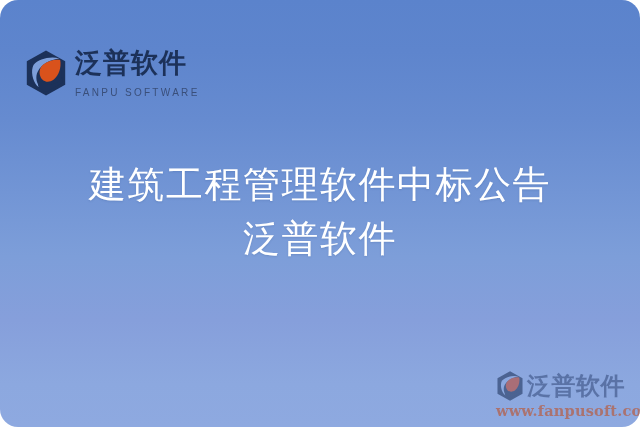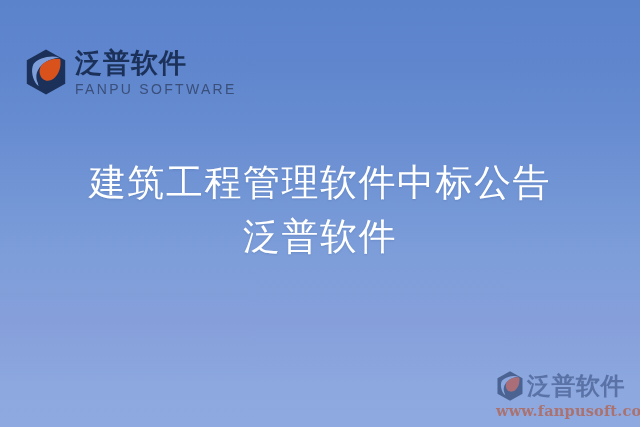--- a/index.html
+++ b/index.html
@@ -16,20 +16,21 @@
     font-family: "Liberation Sans", sans-serif;
     background: linear-gradient(to bottom,
       #5b83cc 0%,
       #5e85cd 12%,
       #668bd0 28%,
       #7295d5 45%,
       #7d9ed9 60%,
       #869fdb 75%,
       #8ca8df 90%,
       #8ea9e0 100%);
+    border-radius: 18px;
   }
 
   
   .brand {
     position: absolute;
     left: 26px;
     top: 48px;
     display: flex;
     align-items: center;
     gap: 9px;
@@ -54,36 +55,36 @@
     font-size: 27px;
     font-weight: 700;
     color: #1c3159;
     letter-spacing: 1px;
     line-height: 1.08;
     white-space: nowrap;
   }
 
   .brand-en {
     font-family: "Liberation Sans", sans-serif;
-    font-size: 14px;
+    font-size: 10px;
     font-weight: 400;
     color: #3a4f7a;
     letter-spacing: 2.3px;
-    margin-top: 5px;
+    margin-top: 11px;
     white-space: nowrap;
   }
 
   
   .headline {
     position: absolute;
     left: 0;
     top: 158px;
     width: 640px;
     text-align: center;
-    font-family: Liberation Mono, monospace;
+    font-family: Liberation Sans, sans-serif;
     color: #ffffff;
     font-weight: 400;
   }
 
   .headline-line {
     font-size: 37px;
     line-height: 54px;
     letter-spacing: 1.5px;
     white-space: nowrap;
     text-shadow: 0 1px 2px rgba(40, 70, 130, 0.18);

